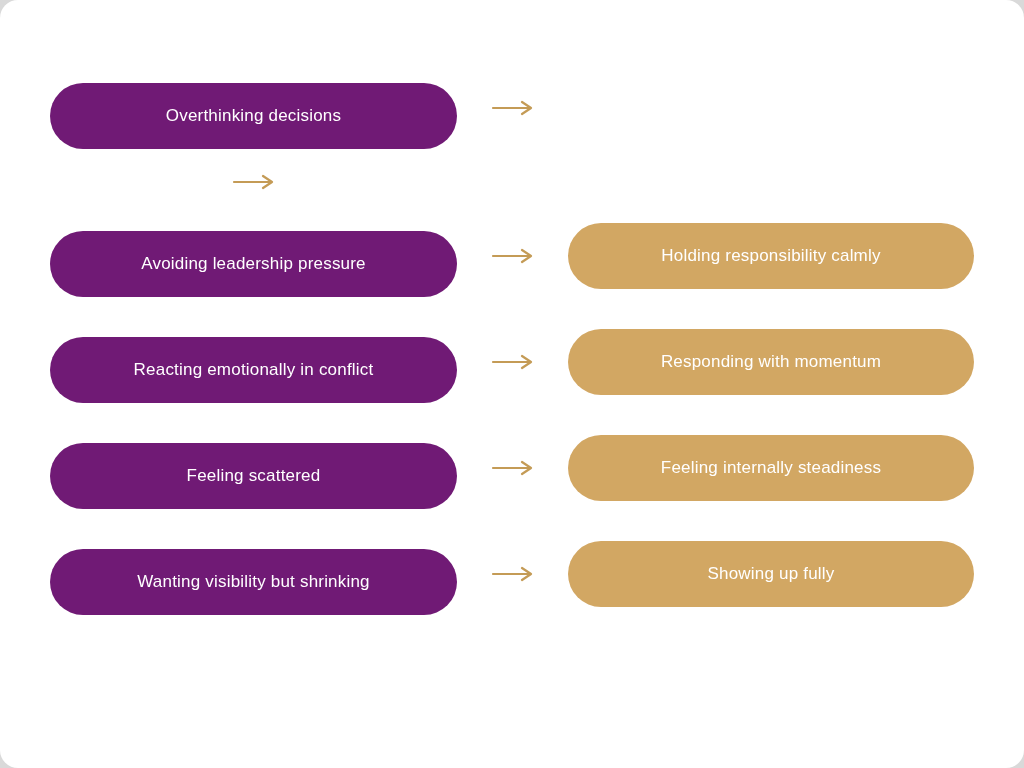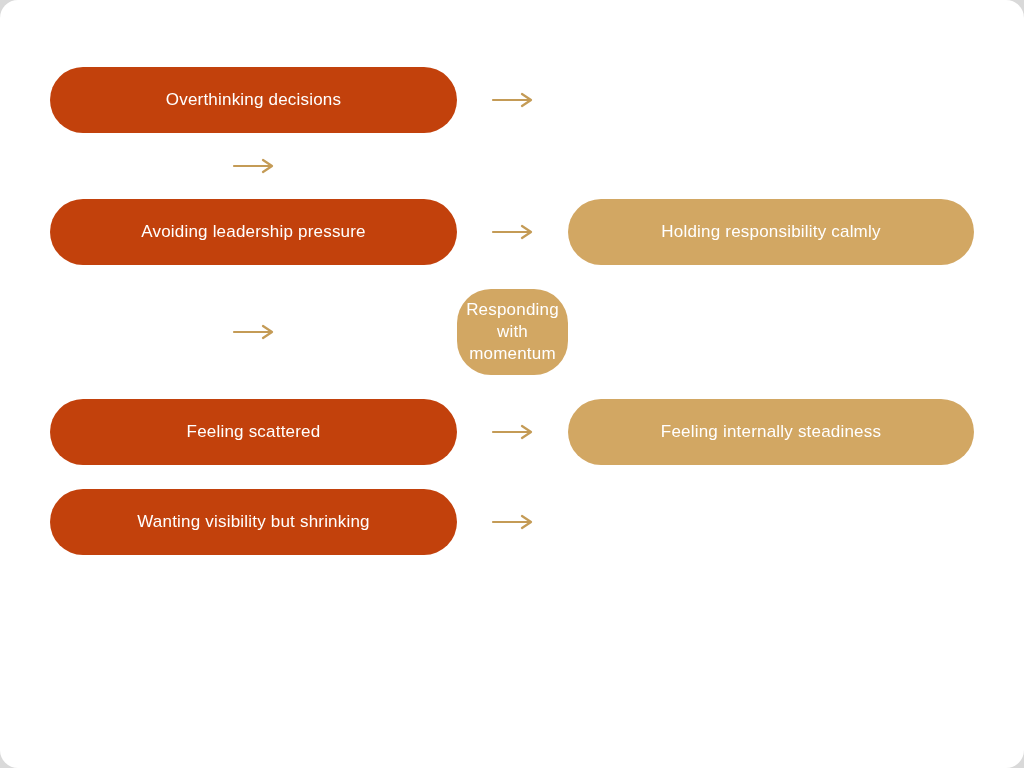--- a/index.html
+++ b/index.html
@@ -48,21 +48,21 @@
 
   .pill span {
     display: inline-block;
     max-width: 280px;
     color: #ffffff;
     font-size: 17px;
     line-height: 1.3;
     letter-spacing: 0.2px;
   }
 
-  .pill.problem { background: #c2410c; }
+  .pill.problem { background: #701a75; margin-top: 16px; }
   .pill.outcome { background: #d2a763; }
 
   .arrow-cell {
     display: flex;
     align-items: center;
     justify-content: center;
   }
 </style>
 </head>
 <body>
@@ -97,20 +97,23 @@
         <svg width="44" height="18" viewBox="0 0 44 18">
           <path d="M2 9 H39 M31 3 L40 9 L31 15" stroke="#c49b56" stroke-width="2.2" fill="none" stroke-linecap="round" stroke-linejoin="round"></path>
         </svg>
       </div>
       <div class="pill outcome">
         <span>Holding responsibility calmly</span>
       </div>
     </div>
 
     <div class="row">
+      <div class="pill problem">
+        <span>Reacting emotionally in conflict</span>
+      </div>
       <div class="arrow-cell">
         <svg width="44" height="18" viewBox="0 0 44 18">
           <path d="M2 9 H39 M31 3 L40 9 L31 15" stroke="#c49b56" stroke-width="2.2" fill="none" stroke-linecap="round" stroke-linejoin="round"></path>
         </svg>
       </div>
       <div class="pill outcome">
         <span>Responding with momentum</span>
       </div>
     </div>
 
@@ -130,17 +133,20 @@
 
     <div class="row">
       <div class="pill problem">
         <span>Wanting visibility but shrinking</span>
       </div>
       <div class="arrow-cell">
         <svg width="44" height="18" viewBox="0 0 44 18">
           <path d="M2 9 H39 M31 3 L40 9 L31 15" stroke="#c49b56" stroke-width="2.2" fill="none" stroke-linecap="round" stroke-linejoin="round"></path>
         </svg>
       </div>
+      <div class="pill outcome">
+        <span>Showing up fully</span>
+      </div>
     </div>
 
 
   </div>
 </div>
 
 </body></html>

